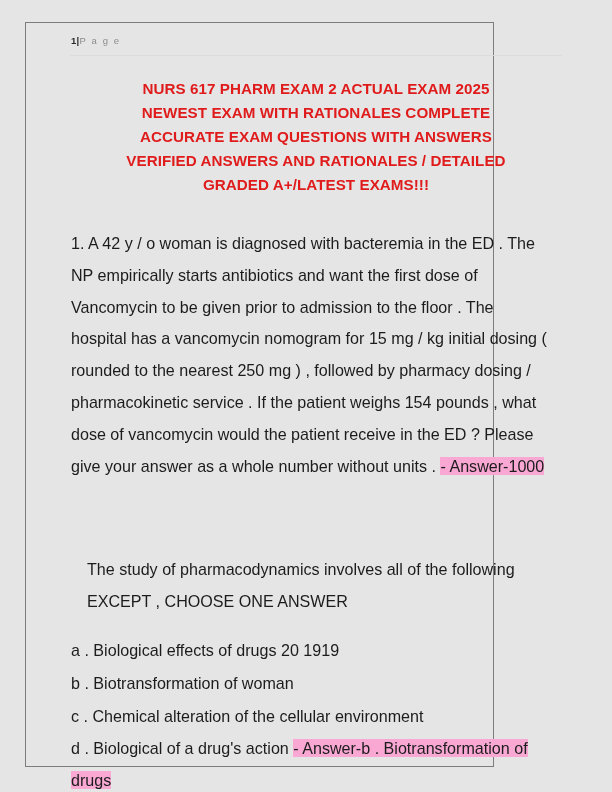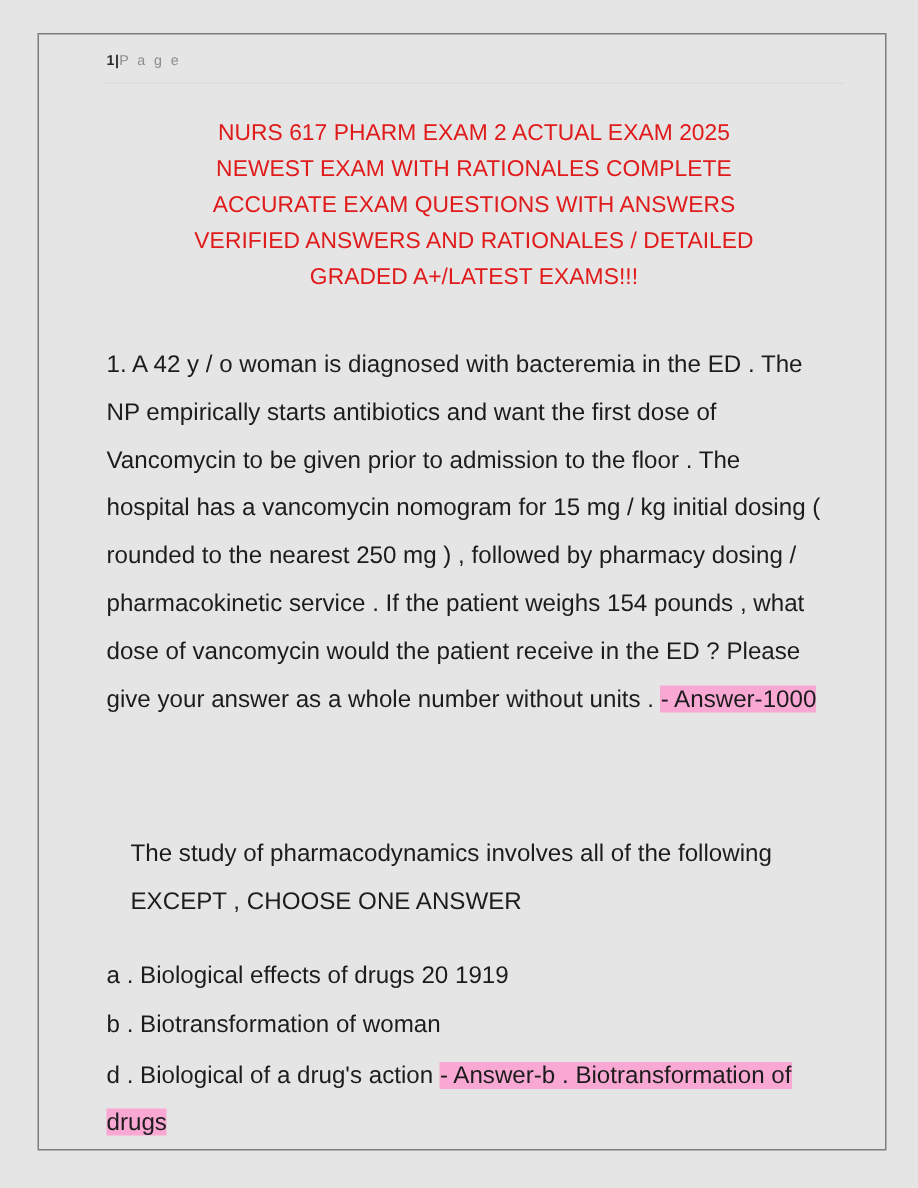--- a/index.html
+++ b/index.html
@@ -12,21 +12,21 @@
     height: 792px;
     background: #e5e5e5;
     font-family: "Liberation Sans", sans-serif;
     overflow: hidden;
   }
 
   .page-sheet {
     position: absolute;
     left: 25px;
     top: 22px;
-    width: 566px;
+    width: 469px;
     height: 745px;
     background: #e5e5e5;
     border: 1px solid #7d7d7d;
     box-sizing: border-box;
   }
 
   .page-inner {
     position: absolute;
     left: 0;
     top: 0;
@@ -66,21 +66,21 @@
   }
 
   
   .title-block {
     position: absolute;
     left: 42px;
     top: 54px;
     width: 496px;
     text-align: center;
     color: #e01b1b;
-    font-weight: normal;
+    font-weight: bold;
     font-size: 15.2px;
     line-height: 24px;
     letter-spacing: 0.05px;
   }
   .title-block .tline {
     display: block;
     white-space: nowrap;
   }
 
   
@@ -154,20 +154,21 @@
 
       <p class="stem">The study of pharmacodynamics involves all of the following EXCEPT , CHOOSE ONE ANSWER</p>
 
       <div class="opt-gap"></div>
       <p class="opt">a . Biological effects of drugs 20 1919</p>
 
       <div class="opt-gap"></div>
       <p class="opt">b . Biotransformation of woman</p>
 
       <div class="opt-gap"></div>
+      <p class="opt">c . Chemical alteration of the cellular environment</p>
 
       <div class="opt-gap"></div>
       <p class="opt"><span>d . Biological of a drug's action </span><span class="hl">- Answer-b . Biotransformation of drugs</span></p>
 
     </div>
 
   </div>
 </div>
 
 </body></html>

